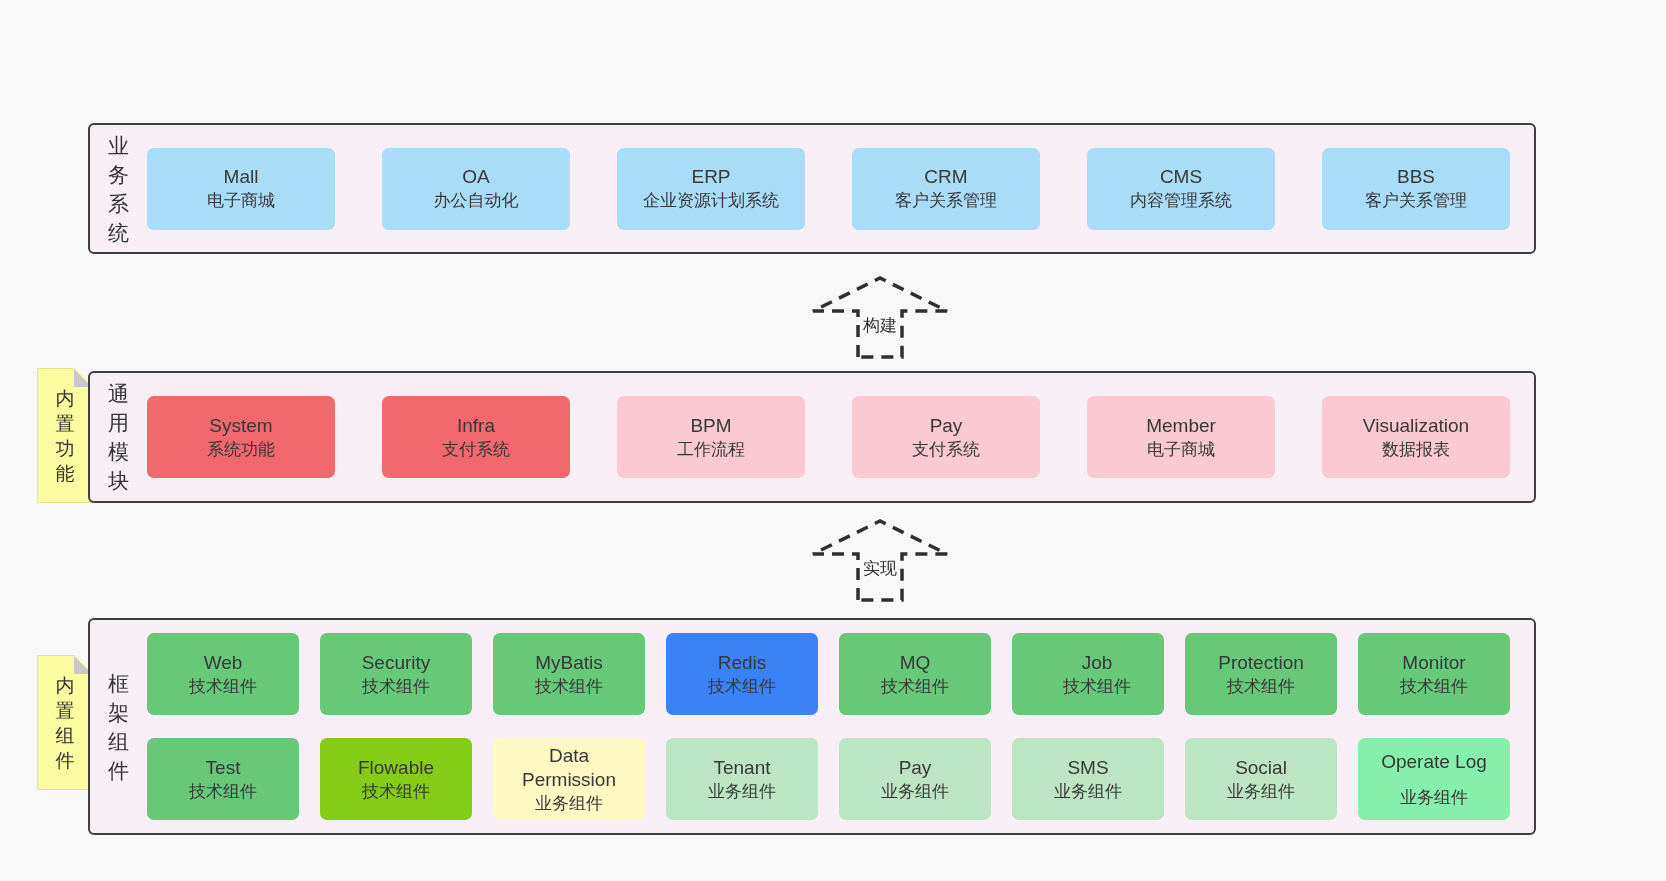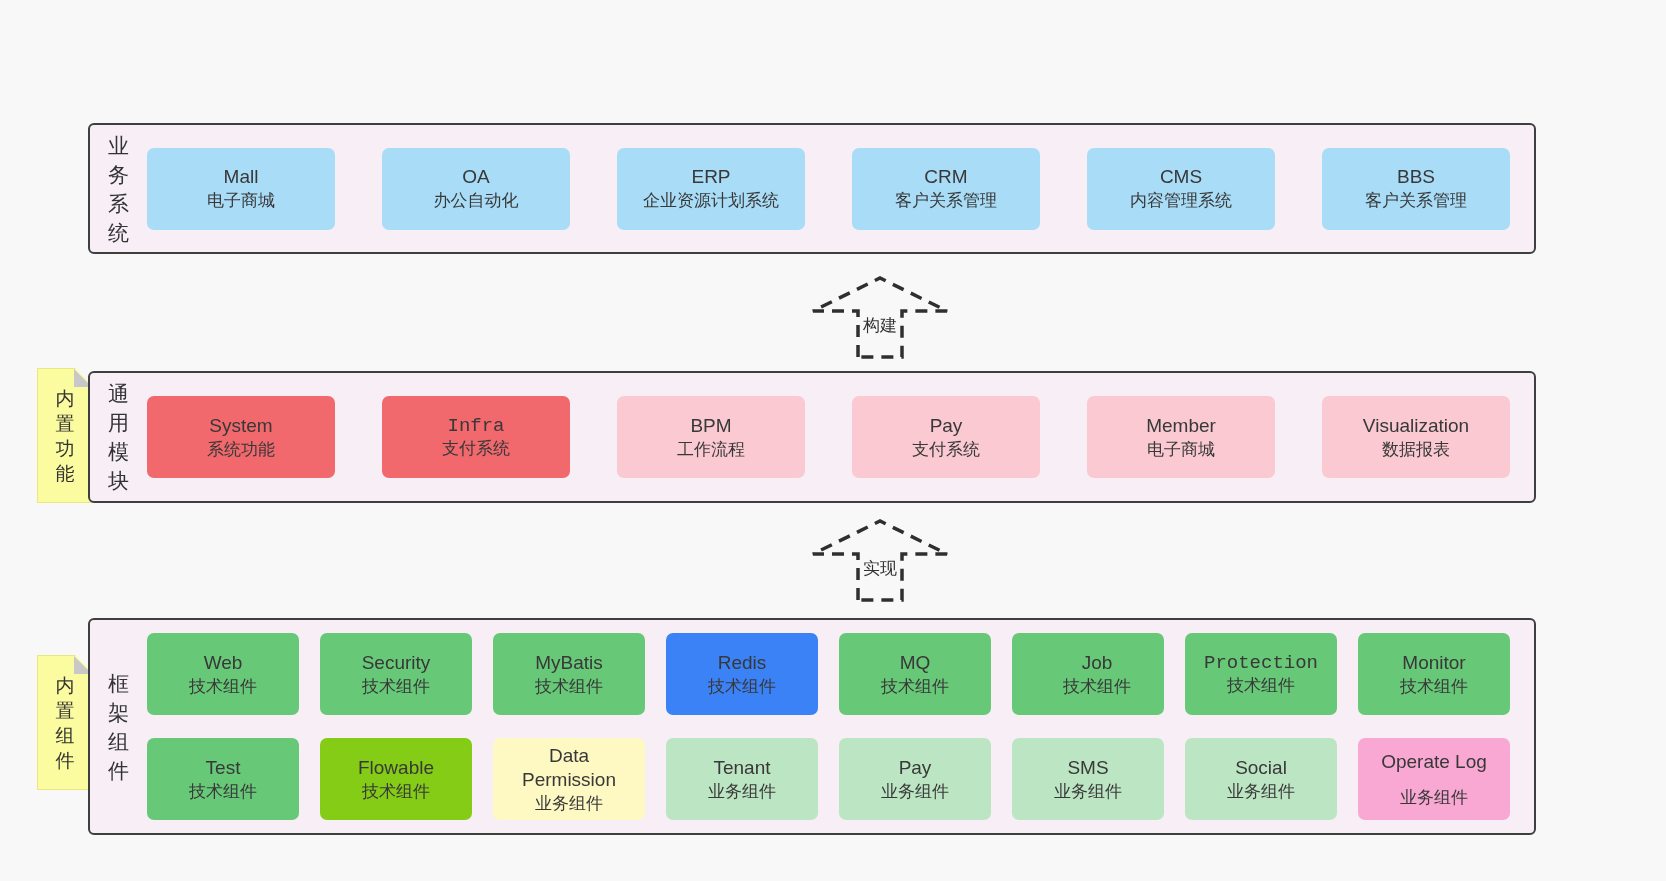--- a/index.html
+++ b/index.html
@@ -169,21 +169,21 @@
         <span>用</span>
         <span>模</span>
         <span>块</span>
       </div>
     <div class="layer-body">
         <div class="box-row">
           <div class="box" style="background: rgb(241, 104, 109);">
             <div class="en">System</div>
             <div class="zh">系统功能</div>
           </div>
-          <div class="box" style="background: rgb(241, 104, 109); font-family: Liberation Mono, monospace;">
+          <div class="box" style="background: rgb(241, 104, 109);">
             <div class="en">Infra</div>
             <div class="zh">支付系统</div>
           </div>
           <div class="box" style="background: rgb(250, 201, 210);">
             <div class="en">BPM</div>
             <div class="zh">工作流程</div>
           </div>
           <div class="box" style="background: rgb(250, 201, 210);">
             <div class="en">Pay</div>
             <div class="zh">支付系统</div>
@@ -233,21 +233,21 @@
             <div class="zh">技术组件</div>
           </div>
           <div class="box" style="background: rgb(103, 200, 120);">
             <div class="en">MQ</div>
             <div class="zh">技术组件</div>
           </div>
           <div class="box" style="background: rgb(103, 200, 120); padding-left: 26px;">
             <div class="en">Job</div>
             <div class="zh">技术组件</div>
           </div>
-          <div class="box" style="background: rgb(103, 200, 120); font-family: Liberation Mono, monospace;">
+          <div class="box" style="background: rgb(103, 200, 120);">
             <div class="en">Protection</div>
             <div class="zh">技术组件</div>
           </div>
           <div class="box" style="background: rgb(103, 200, 120);">
             <div class="en">Monitor</div>
             <div class="zh">技术组件</div>
           </div>
         </div>
         <div class="box-row">
           <div class="box" style="background: rgb(103, 200, 120);">
@@ -271,21 +271,21 @@
             <div class="zh">业务组件</div>
           </div>
           <div class="box" style="background: rgb(188, 230, 195);">
             <div class="en">SMS</div>
             <div class="zh">业务组件</div>
           </div>
           <div class="box" style="background: rgb(188, 230, 195);">
             <div class="en">Social</div>
             <div class="zh">业务组件</div>
           </div>
-          <div class="box" style="background: #f9a8d4; gap: 12px;">
+          <div class="box" style="background: #86efac; gap: 12px;">
             <div class="en">Operate Log</div>
             <div class="zh">业务组件</div>
           </div>
         </div>
       </div>
   </div>
 
 </div>
 
 </body></html>

